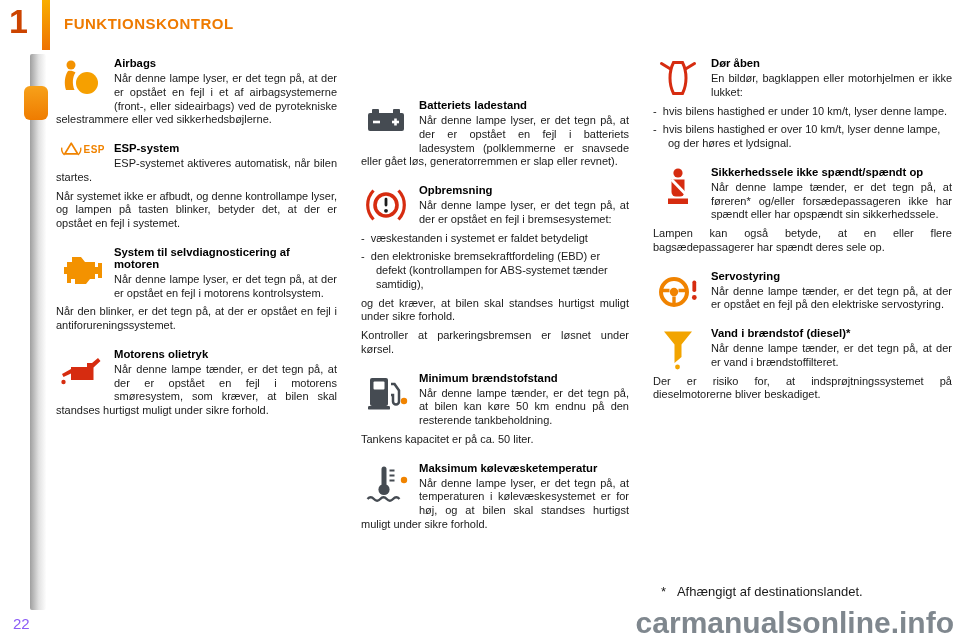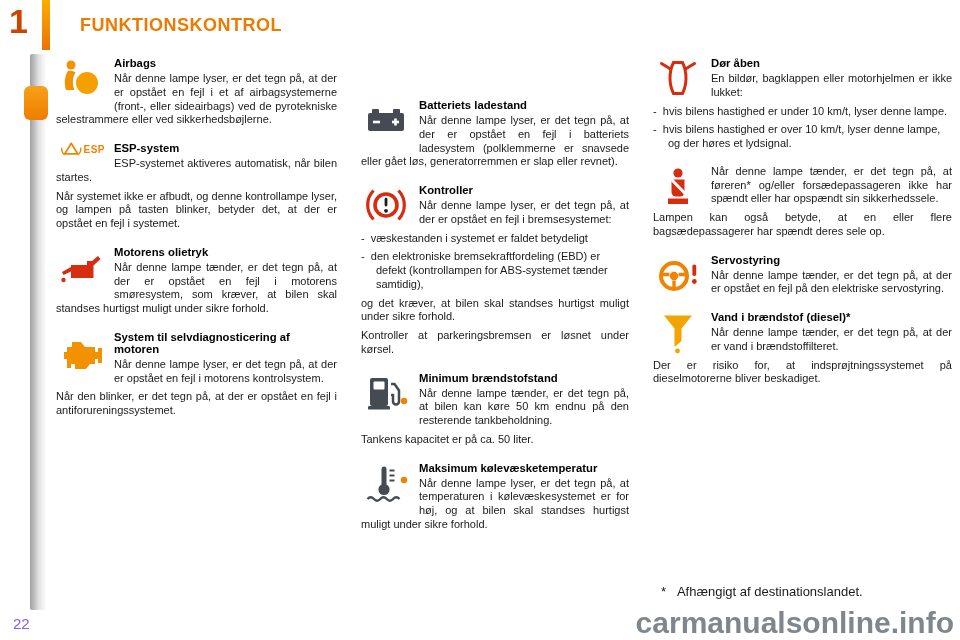--- a/index.html
+++ b/index.html
@@ -2,21 +2,21 @@
 <html><head>
 <meta charset="utf-8">
 <style>
   html,body{margin:0;padding:0;background:#fff;}
   .page{position:relative;width:960px;height:640px;background:#fff;overflow:hidden;
         font-family:"Liberation Sans",sans-serif;color:#1a1a1a;}
   
   .chapter-num{position:absolute;left:9px;top:2px;font-size:34px;font-weight:bold;color:#cc4400;}
   .header-bar{position:absolute;left:42px;top:0;width:8px;height:50px;
               background:linear-gradient(180deg,#f9ae00,#ee7203);}
-  .page-title{position:absolute;left:80px;top:15px;margin:0;font-size:18px;font-weight:bold;
+  .page-title{position:absolute;left:64px;top:15px;margin:0;font-size:15px;font-weight:bold;
               color:#ee7a00;letter-spacing:.5px;text-align:right;}
   
   .side-strip{position:absolute;left:30px;top:54px;width:16px;height:556px;border-radius:2px;
               background:linear-gradient(to right,#9f9f9f,#e2e2e2 55%,#fdfdfd);}
   .side-tab{position:absolute;left:24px;top:86px;width:24px;height:34px;border-radius:6px;
             background:linear-gradient(180deg,#f7a11a,#ef7c00);}
   
   .content{position:absolute;left:56px;top:56px;width:896px;height:556px;display:flex;gap:24px;z-index:2;}
   .col{box-sizing:border-box;}
   .col1{width:281px;}
@@ -74,38 +74,38 @@
           <span class="esp-text">ESP</span>
         </div>
         <h3>ESP-system</h3>
         <p>ESP-systemet aktiveres automatisk, når bilen startes.</p>
         <p>Når systemet ikke er afbudt, og denne kontrollampe lyser, og lampen på tasten blinker, betyder det, at der er opstået en fejl i systemet.</p>
       </article>
 
       <article class="item">
         <div class="icon">
           <svg viewBox="0 0 44 44">
+              <path fill="#f39200" d="M8 17 h5 v-5 h9 l4 5 h10 v5 h3 v-4 h4 v15 h-4 v-4 h-3 v5 h-5 l-4 5 H16 v-5 h-4 v4 H8 v-9 H5 v-7 h3 z"></path>
+            </svg>
+        </div>
+        <h3>System til selvdiagnosticering af motoren</h3>
+        <p>Når denne lampe lyser, er det tegn på, at der er opstået en fejl i motorens kontrolsystem.</p>
+        <p>Når den blinker, er det tegn på, at der er opstået en fejl i antiforureningssystemet.</p>
+      </article>
+
+      <article class="item">
+        <div class="icon">
+          <svg viewBox="0 0 44 44">
               <path fill="#d62c10" d="M12 20 H28 V16 h5 l6 -5 2.5 3 -7 6.5 V33 H12 Z"></path>
               <path fill="#d62c10" d="M12 22 L3 27 l1.5 3 7.5 -3.5 Z"></path>
               <circle cx="4.5" cy="35" r="2.2" fill="#d62c10"></circle>
             </svg>
         </div>
         <h3>Motorens olietryk</h3>
         <p>Når denne lampe tænder, er det tegn på, at der er opstået en fejl i motorens smøresystem, som kræver, at bilen skal standses hurtigst muligt under sikre forhold.</p>
-      </article>
-
-      <article class="item">
-        <div class="icon">
-          <svg viewBox="0 0 44 44">
-              <path fill="#f39200" d="M8 17 h5 v-5 h9 l4 5 h10 v5 h3 v-4 h4 v15 h-4 v-4 h-3 v5 h-5 l-4 5 H16 v-5 h-4 v4 H8 v-9 H5 v-7 h3 z"></path>
-            </svg>
-        </div>
-        <h3>System til selvdiagnosticering af motoren</h3>
-        <p>Når denne lampe lyser, er det tegn på, at der er opstået en fejl i motorens kontrolsystem.</p>
-        <p>Når den blinker, er det tegn på, at der er opstået en fejl i antiforureningssystemet.</p>
       </article>
 
 
     </section>
 
     <section class="col col2">
 
       <article class="item">
         <div class="icon">
           <svg viewBox="0 0 44 44">
@@ -124,21 +124,21 @@
       <article class="item">
         <div class="icon">
           <svg viewBox="0 0 44 44">
               <path d="M9.5 7.5 A21 21 0 0 0 9.5 36.5" stroke="#d62c10" stroke-width="3.2" fill="none"></path>
               <path d="M34.5 7.5 A21 21 0 0 1 34.5 36.5" stroke="#d62c10" stroke-width="3.2" fill="none"></path>
               <circle cx="22" cy="22" r="11" fill="none" stroke="#d62c10" stroke-width="3.6"></circle>
               <rect x="20.6" y="14.8" width="2.8" height="8.6" rx="1.3" fill="#1c1c1c"></rect>
               <circle cx="22" cy="27.8" r="1.9" fill="#1c1c1c"></circle>
             </svg>
         </div>
-        <h3>Kontroller</h3>
+        <h3>Opbremsning</h3>
         <p>Når denne lampe lyser, er det tegn på, at der er opstået en fejl i bremsesystemet:</p>
         <p class="bullet">-&nbsp;&nbsp;væskestanden i systemet er faldet betydeligt</p>
         <p class="bullet">-&nbsp;&nbsp;den elektroniske bremsekraftfordeling (EBD) er defekt (kontrollampen for ABS-systemet tænder samtidig),</p>
         <p>og det kræver, at bilen skal standses hurtigst muligt under sikre forhold.</p>
         <p>Kontroller at parkeringsbremsen er løsnet under kørsel.</p>
       </article>
 
       <article class="item">
         <div class="icon">
           <svg viewBox="0 0 44 44">
@@ -187,20 +187,21 @@
 
       <article class="item">
         <div class="icon">
           <svg viewBox="0 0 44 44">
               <circle cx="22" cy="8" r="4.6" fill="#d62c10"></circle>
               <path d="M15.5 14.5 h13 V27 a4.5 4.5 0 0 1 -4.5 4.5 h-4 A4.5 4.5 0 0 1 15.5 27 Z" fill="#d62c10"></path>
               <path d="M12 33.5 h20 v5.5 h-20 z" fill="#d62c10"></path>
               <path d="M15.5 14.5 L30 29.5" stroke="#fff" stroke-width="3"></path>
             </svg>
         </div>
+        <h3>Sikkerhedssele ikke spændt/spændt op</h3>
         <p>Når denne lampe tænder, er det tegn på, at føreren* og/eller forsædepassageren ikke har spændt eller har opspændt sin sikkerhedssele.</p>
         <p>Lampen kan også betyde, at en eller flere bagsædepassagerer har spændt deres sele op.</p>
       </article>
 
       <article class="item">
         <div class="icon">
           <svg viewBox="0 0 44 44">
               <circle cx="18" cy="23" r="13" fill="none" stroke="#f08300" stroke-width="4"></circle>
               <circle cx="18" cy="23" r="4.2" fill="#f08300"></circle>
               <path d="M5.5 21.5 h8 M30.5 21.5 h-8 M18 27.5 V36" stroke="#f08300" stroke-width="3.4"></path>

